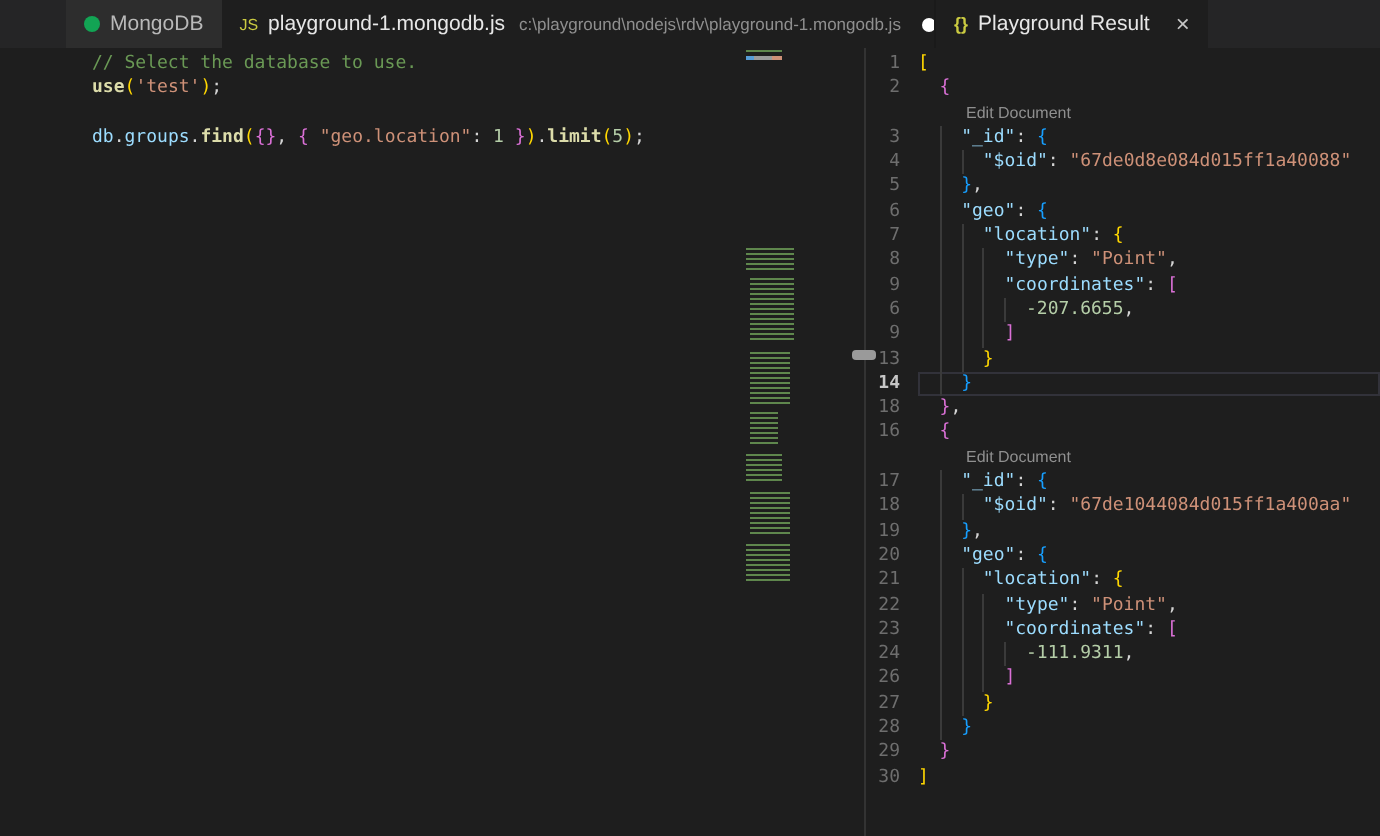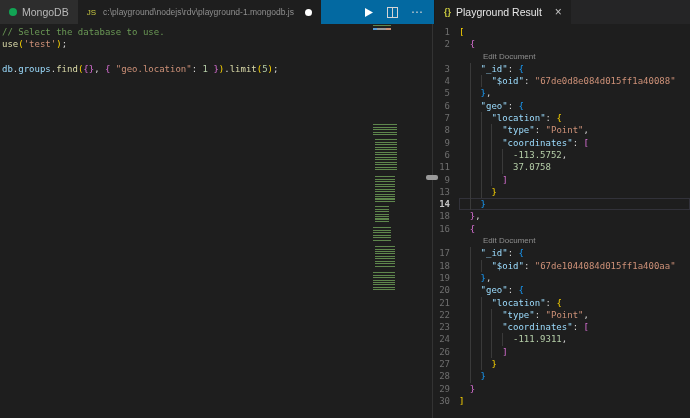--- a/index.html
+++ b/index.html
@@ -2,58 +2,58 @@
 <html><head>
 <meta charset="utf-8">
 <style>
   * { box-sizing: border-box; margin: 0; padding: 0; }
   html,body { width:690px; height:418px; overflow:hidden; }
   body { background:#1e1e1e; font-family:"Liberation Sans", sans-serif; }
   .window { position:relative; width:690px; height:418px; background:#1e1e1e; }
 
   
   .tabrow { display:flex; height:24px; background:#252526; }
-  .group-left { width:434px; display:flex; background:#0369a1; }
+  .group-left { width:434px; display:flex; background:#737373;margin-left:33px; }
   .group-right { flex:1; display:flex; background:#252526; border-left:1px solid #1a1a1a; }
   .tab { display:flex; align-items:center; gap:5px; padding:0 9px; font-size:10.5px; white-space:nowrap; cursor:default; }
   .tab-inactive { background:#2d2d2d; color:#b9b9b9; }
   .tab-active { background:#1e1e1e; color:#e7e7e7; }
   .tab-desc { color:#8f8f8f; font-size:8.5px; margin-left:2px; }
   .mdb-dot { width:8px; height:8px; border-radius:50%; background:#12A454; flex:0 0 auto; }
   .js-badge { color:#cbcb41; font-size:8px; font-weight:normal; letter-spacing:0;text-align:right; }
   .json-badge { color:#cbcb41; font-size:9px; font-weight:bold; }
   .mod-dot { width:7px; height:7px; border-radius:50%; background:#ffffff; margin-left:6px; flex:0 0 auto; }
   .close-x { color:#c5c5c5; font-size:12px; margin-left:8px; line-height:1; }
   .tab-actions { margin-left:auto; display:flex; align-items:center; gap:13px; padding-right:10px; color:#d4d4d4; }
   .tab-actions svg { display:block; }
   .more-dots { font-size:12px; color:#d4d4d4; letter-spacing:1px; }
 
   
   .content { display:flex; height:394px; }
-  .left-pane { width:433px; position:relative; background:#1e1e1e; border-right:1px solid #333; }
+  .left-pane { width:433px; position:relative; background:#1e1e1e; border-right:1px solid #333;padding-left:44px; }
   .code-area { padding:2px 0 0 2px; font:9px/12.31px "DejaVu Sans Mono", monospace; white-space:pre; }
   .code-line { height:12.31px; }
 
   .right-pane { flex:1; background:#1e1e1e; position:relative; font:9px/12.31px "DejaVu Sans Mono", monospace; padding-top:2px; }
   .row { display:flex; height:12.31px; }
   .gutter { width:26px; flex:0 0 auto; text-align:right; padding-right:9px; color:#6e6e6e; }
   .row.active .gutter { color:#c6c6c6;font-weight:bold; }
   .line-content { flex:1; white-space:pre; }
   .row.active .line-content { box-shadow: inset 0 0 0 1px #32323a; }
   .lens-row { height:12.31px; padding-left:50px; color:#8f8f8f; font-size:8px; line-height:12.31px; font-family:"Liberation Sans", sans-serif; }
   .lens-row span { cursor:pointer; }
   .ind { display:inline-block; width:10.8px; height:12.31px; vertical-align:top; }
   .ind.g { box-shadow: inset 1px 0 0 #3a3a3a; }
 
   
   .cmt { color:#6A9955; }
   .str { color:#CE9178; }
   .num { color:#B5CEA8; }
   .key { color:#9CDCFE; }
-  .fn  { color:#DCDCAA; }
+  .fn  { color:#DCDCAA;font-weight:bold; }
   .pun { color:#D4D4D4; }
   .var { color:#9CDCFE; }
   .b1 { color:#FFD700; }
   .b2 { color:#DA70D6; }
   .b3 { color:#179FFF; }
 
   
   .minimap { position:absolute; top:0; right:33px; width:28px; height:100%; }
   .mseg { position:absolute; left:2px; background-image:repeating-linear-gradient(to bottom, rgba(106,153,85,.85) 0 1px, transparent 1px 2.5px); }
   .mseg.multi { background-image:linear-gradient(to right, #569cd6 0 4px, #9a9a9a 4px 13px, #ce9178 13px 18px); }
@@ -67,20 +67,21 @@
 <div class="window">
 
   <div class="tabrow">
     <div class="group-left">
       <div class="tab tab-inactive">
         <span class="mdb-dot"></span>
         <span>MongoDB</span>
       </div>
       <div class="tab tab-active">
         <span class="js-badge">JS</span>
+        <span>playground-1.mongodb.js</span>
         <span class="tab-desc">c:\playground\nodejs\rdv\playground-1.mongodb.js</span>
         <span class="mod-dot"></span>
       </div>
       <div class="tab-actions">
         <span>
           <svg width="11" height="11" viewBox="0 0 11 11">
               <polygon points="2,1 10,5.5 2,10" fill="#ffffff"></polygon>
             </svg>
         </span>
         <span>
@@ -151,25 +152,21 @@
           <div class="row">
             <span class="gutter">8</span>
             <span class="line-content"><span class="ind"></span><span class="ind g"></span><span class="ind g"></span><span class="ind g"></span><span class="key">"type"</span><span class="pun">: </span><span class="str">"Point"</span><span class="pun">,</span></span>
           </div>
           <div class="row">
             <span class="gutter">9</span>
             <span class="line-content"><span class="ind"></span><span class="ind g"></span><span class="ind g"></span><span class="ind g"></span><span class="key">"coordinates"</span><span class="pun">: </span><span class="b2">[</span></span>
           </div>
           <div class="row">
             <span class="gutter">6</span>
-            <span class="line-content"><span class="ind"></span><span class="ind g"></span><span class="ind g"></span><span class="ind g"></span><span class="ind g"></span><span class="num">-113.5752</span><span class="pun">,</span></span>
-          </div>
-          <div class="row">
-            <span class="gutter">11</span>
-            <span class="line-content"><span class="ind"></span><span class="ind g"></span><span class="ind g"></span><span class="ind g"></span><span class="ind g"></span><span class="num">37.0758</span></span>
+            <span class="line-content"><span class="ind"></span><span class="ind g"></span><span class="ind g"></span><span class="ind g"></span><span class="ind g"></span><span class="num">-207.6655</span><span class="pun">,</span></span>
           </div>
           <div class="row">
             <span class="gutter">9</span>
             <span class="line-content"><span class="ind"></span><span class="ind g"></span><span class="ind g"></span><span class="ind g"></span><span class="b2">]</span></span>
           </div>
           <div class="row">
             <span class="gutter">13</span>
             <span class="line-content"><span class="ind"></span><span class="ind g"></span><span class="ind g"></span><span class="b1">}</span></span>
           </div>
           <div class="row active">

